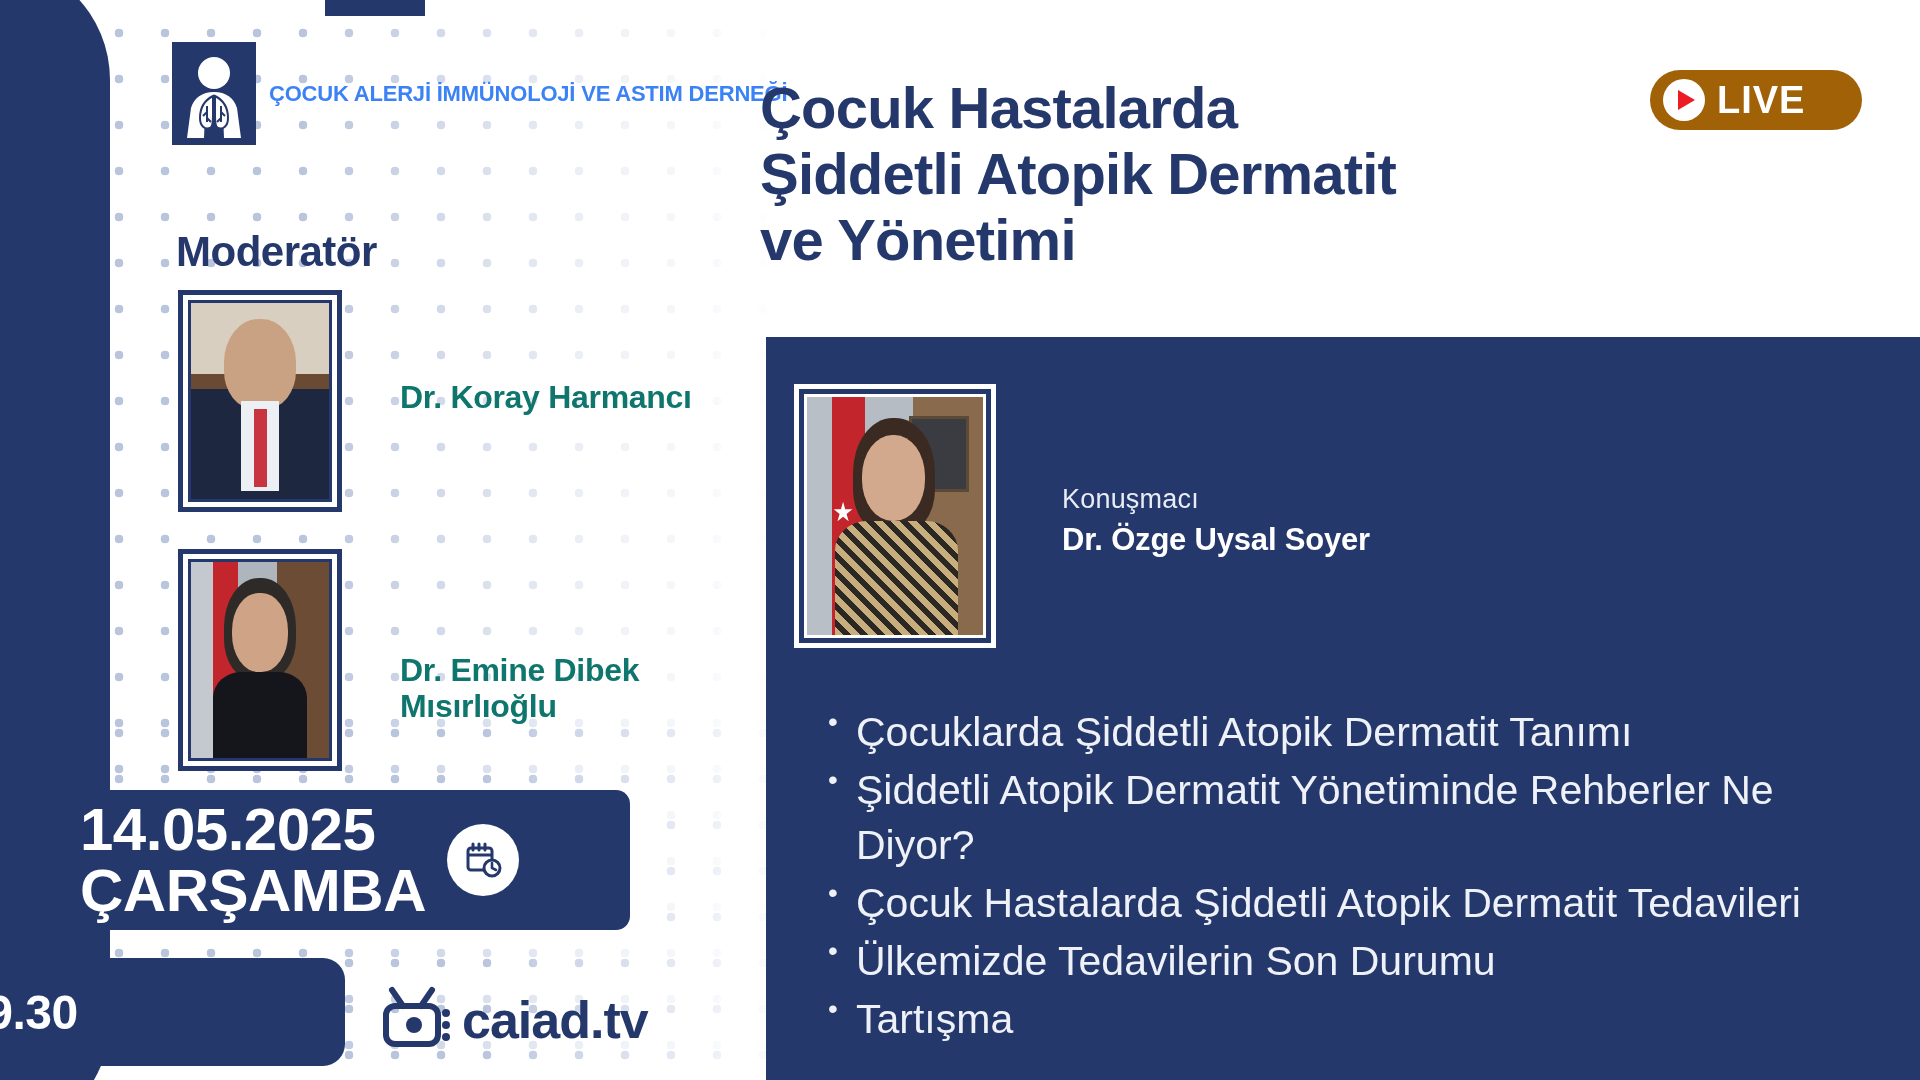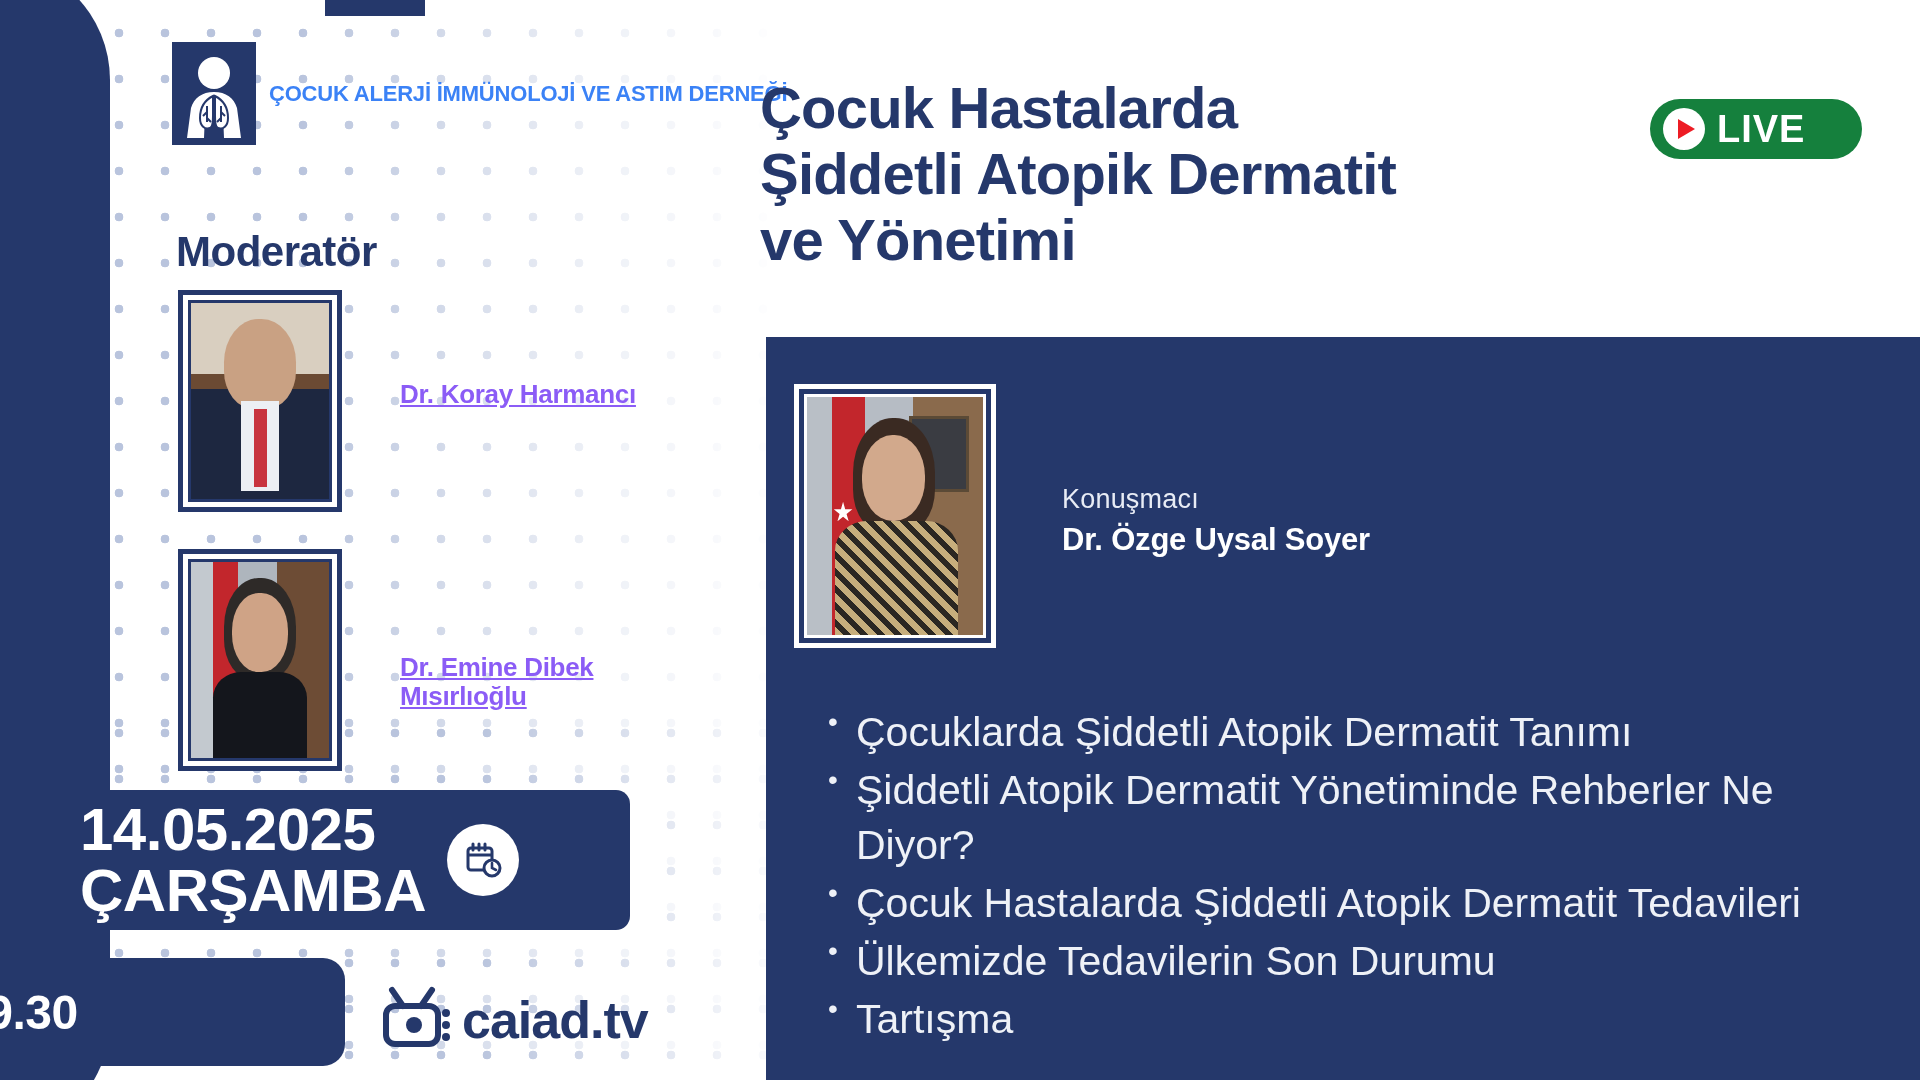--- a/index.html
+++ b/index.html
@@ -52,22 +52,22 @@
   .frame{
     position:absolute; border:5px solid #25386b; background:#ffffff; padding:5px;
   }
   .frame .inner{ width:100%; height:100%; border:3px solid #25386b; overflow:hidden; position:relative; }
   .mod1{ left:178px; top:290px; width:164px; height:222px; }
   .mod2{ left:178px; top:549px; width:164px; height:222px; }
   .spk { left:794px;  top:384px; width:202px; height:264px; border-color:#ffffff; background:#25386b; }
   .spk .inner{ border-color:#ffffff; }
 
   .mod-name{
-    position:absolute; color:#8b5cf6; font-size:26px; font-weight:800;
-    line-height:1.12; letter-spacing:-.3px;text-decoration:underline;
+    position:absolute; color:#0f766e; font-size:32px; font-weight:800;
+    line-height:1.12; letter-spacing:-.3px;
   }
   .mod1-name{ left:400px; top:380px; width:300px; }
   .mod2-name{ left:400px; top:653px; width:320px; }
 
   
   .date-box{
     position:absolute; left:-40px; top:790px; width:670px; height:140px;
     background:#25386b; border-radius:0 14px 14px 0;
     display:flex; align-items:center;
   }
@@ -98,22 +98,22 @@
   
   .title{
     position:absolute; left:760px; top:75px; width:880px;
     color:#25386b; font-size:58px; font-weight:800; line-height:1.14;
     letter-spacing:-.8px; white-space:pre-line;
   }
 
   
   .live-badge{
     position:absolute; left:1650px; top:70px; width:212px; height:60px;
-    background:#15803d; border-radius:32px;
-    display:flex; align-items:center; gap:12px; padding-left:13px;margin-top:29px;
+    background:#a16207; border-radius:32px;
+    display:flex; align-items:center; gap:12px; padding-left:13px;
   }
   .live-play{
     width:42px; height:42px; border-radius:50%; background:#ffffff;
     display:flex; align-items:center; justify-content:center; flex:none;
   }
   .live-play i{
     display:block; width:0; height:0; margin-left:4px;
     border-left:17px solid #ed1c24; border-top:10px solid transparent; border-bottom:10px solid transparent;
   }
   .live-text{ color:#ffffff; font-size:38px; font-weight:700; letter-spacing:1px; }

